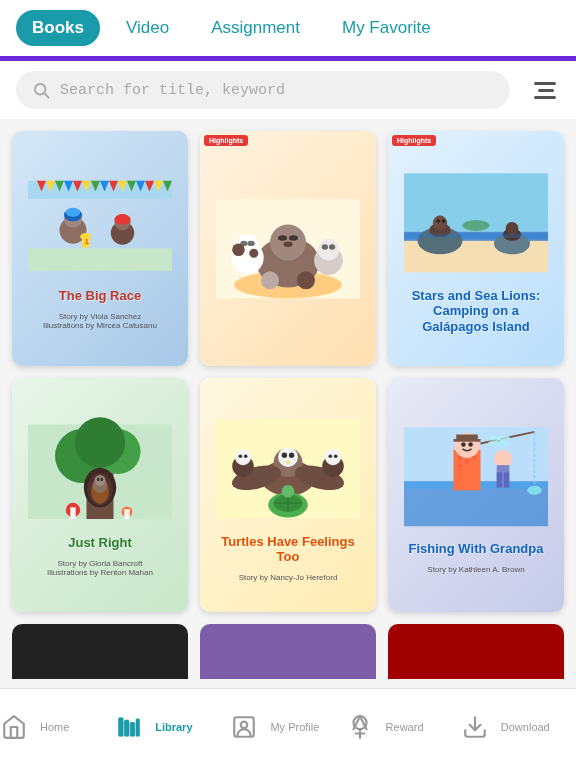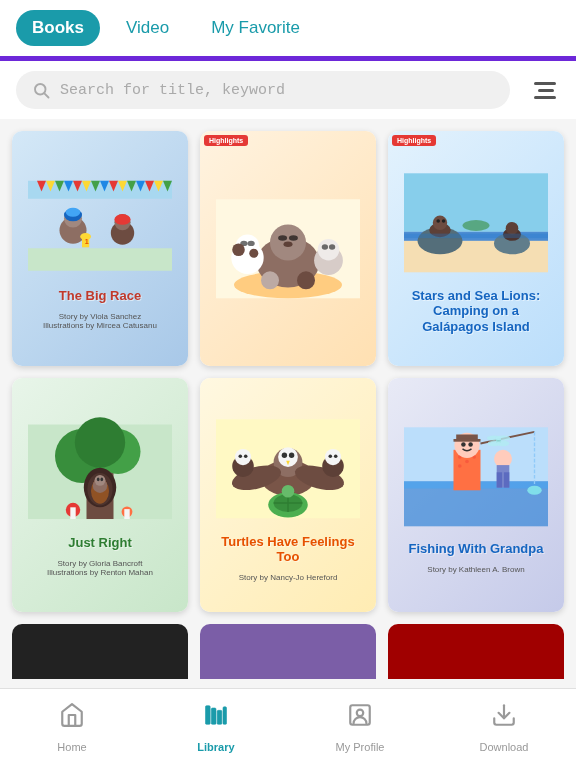--- a/index.html
+++ b/index.html
@@ -193,21 +193,21 @@
       background: #fff;
       border-top: 1px solid #e0e0e0;
       display: flex;
       align-items: center;
       justify-content: space-around;
       padding: 8px 0 12px;
       height: 80px;
     }
     .bottom-nav-item {
       display: flex;
-      flex-direction: column;
+      flex-direction: row;
       align-items: center;
       gap: 12px;
       cursor: pointer;
       flex: 1;
     }
     .bottom-nav-label {
       font-size: 11px;
       color: #999;
     }
     .bottom-nav-label.active {
@@ -232,20 +232,21 @@
       padding: 8px;
       gap: 4px;
     }
   </style>
 </head>
 <body>
 
 <div class="top-nav">
   <div class="top-nav-item active">Books</div>
   <div class="top-nav-item">Video</div>
+  <div class="top-nav-item">Assignment</div>
   <div class="top-nav-item">My Favorite</div>
 </div>
 
 <div class="search-row">
   <div class="search-bar">
     <svg class="search-icon-svg" viewBox="0 0 24 24" fill="none" stroke="#aaa" stroke-width="2.5" stroke-linecap="round" stroke-linejoin="round">
       <circle cx="11" cy="11" r="7"></circle>
       <line x1="16.5" y1="16.5" x2="22" y2="22"></line>
     </svg>
     <span class="search-placeholder">Search for title, keyword</span>
@@ -535,20 +536,31 @@
     <div class="bottom-icon">
       <svg width="26" height="26" viewBox="0 0 24 24" fill="none" stroke="#999" stroke-width="2" stroke-linecap="round" stroke-linejoin="round">
         <rect x="3" y="3" width="18" height="18" rx="2"></rect>
         <circle cx="12" cy="10" r="3"></circle>
         <path d="M6 20c0-3.3 2.7-6 6-6s6 2.7 6 6"></path>
       </svg>
     </div>
     <span class="bottom-nav-label">My Profile</span>
   </div>
 
+  <div class="bottom-nav-item">
+    <div class="bottom-icon">
+      <svg width="26" height="26" viewBox="0 0 24 24" fill="none" stroke="#999" stroke-width="2" stroke-linecap="round" stroke-linejoin="round">
+        <circle cx="12" cy="8" r="6"></circle>
+        <path d="M12 14v8"></path>
+        <path d="M8 18h8"></path>
+        <polyline points="6 14 12 2 18 14"></polyline>
+      </svg>
+    </div>
+    <span class="bottom-nav-label">Reward</span>
+  </div>
 
   <div class="bottom-nav-item">
     <div class="bottom-icon">
       <svg width="26" height="26" viewBox="0 0 24 24" fill="none" stroke="#999" stroke-width="2" stroke-linecap="round" stroke-linejoin="round">
         <path d="M21 15v4a2 2 0 0 1-2 2H5a2 2 0 0 1-2-2v-4"></path>
         <polyline points="7 10 12 15 17 10"></polyline>
         <line x1="12" y1="15" x2="12" y2="3"></line>
       </svg>
     </div>
     <span class="bottom-nav-label">Download</span>

